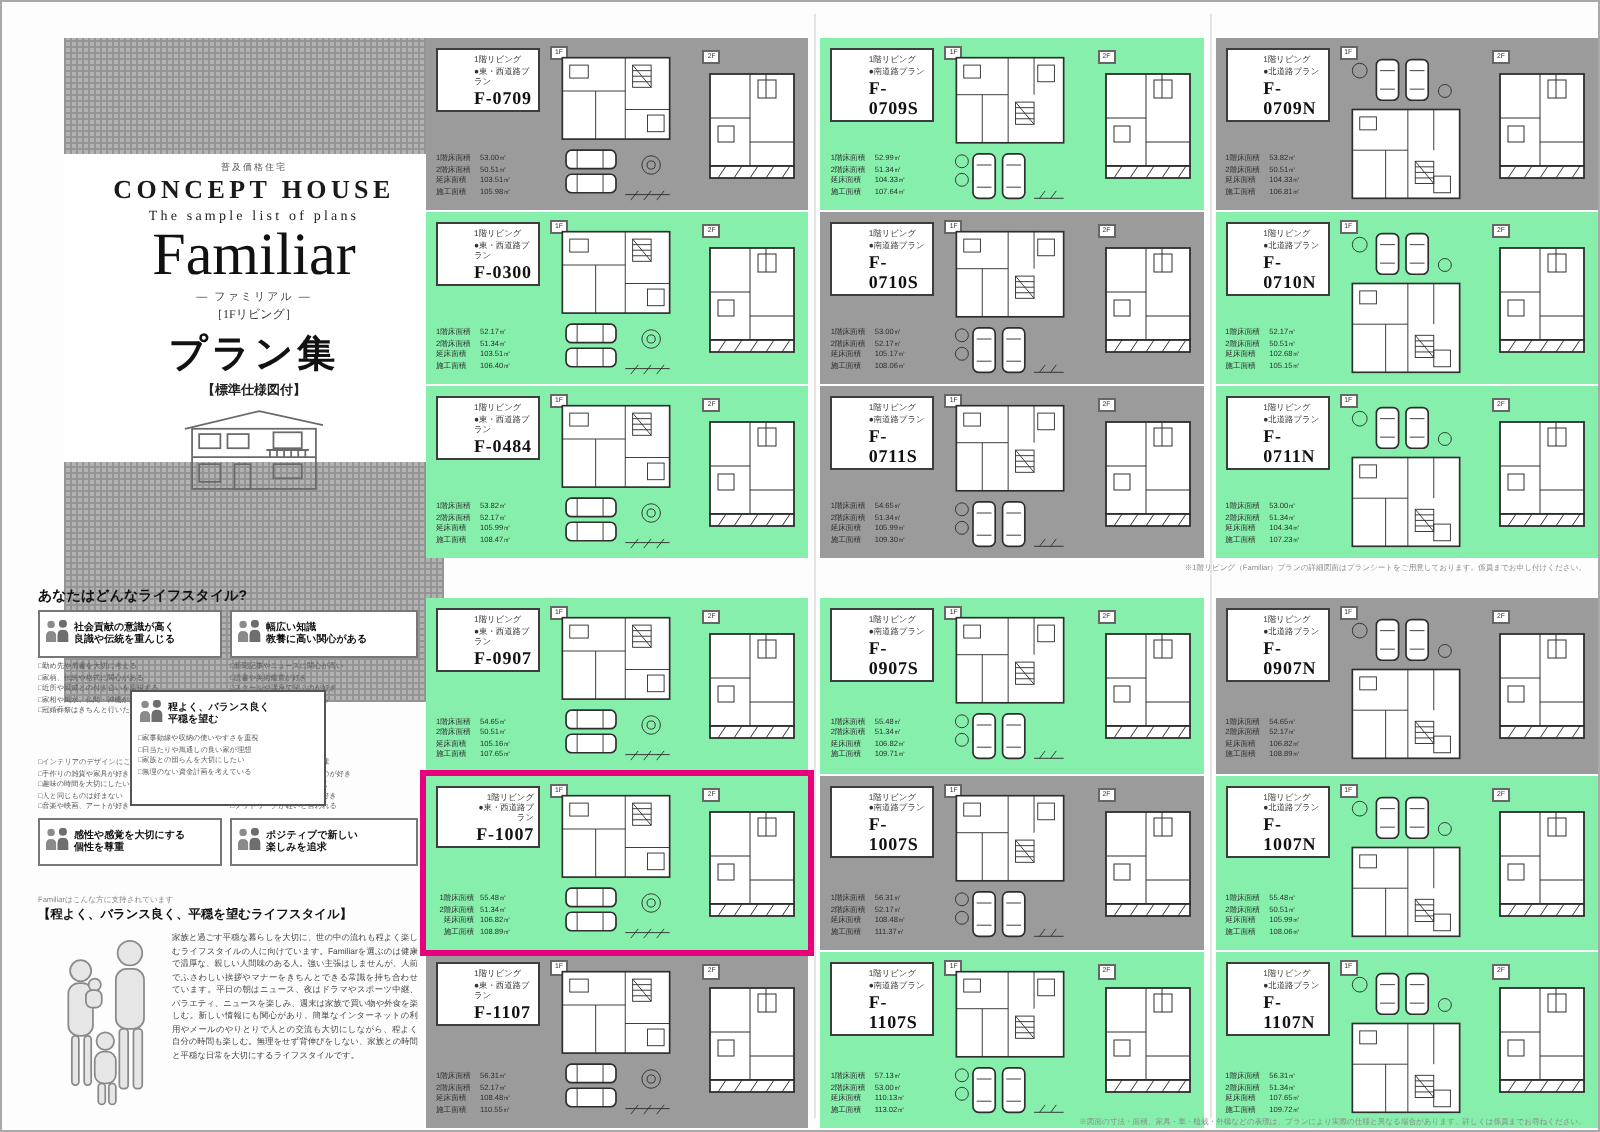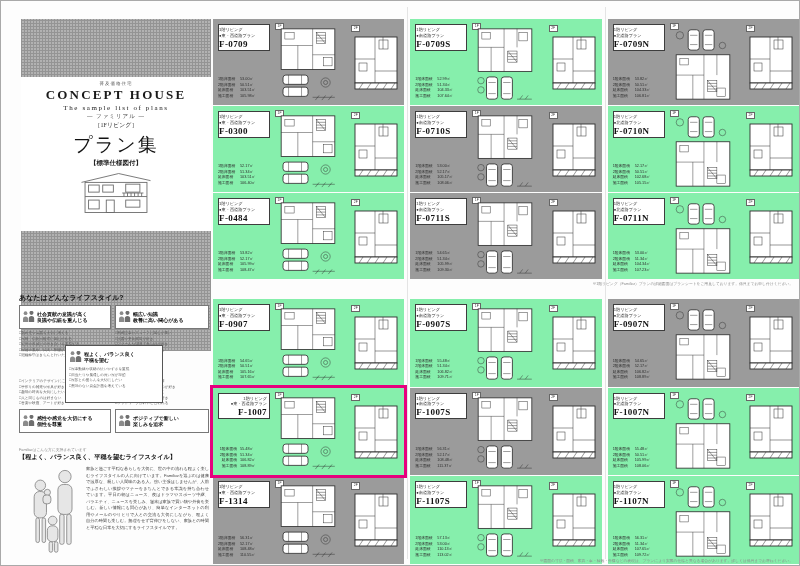--- a/index.html
+++ b/index.html
@@ -1,31 +1,31 @@
 <!DOCTYPE html>
 <html><head>
 <meta charset="utf-8">
 <style>
   html,body{margin:0;padding:0;background:#ffffff;}
   .sheet{position:relative;width:800px;height:566px;background:#fdfdfd;border:1px solid #a9a9a9;
          box-sizing:border-box;overflow:hidden;font-family:"Liberation Sans",sans-serif;color:#222;}
   .abs{position:absolute;}
 
   
-  #cover{left:20px;top:18px;width:190px;height:332px;background-color:#b2b2b2;
+  #cover{left:31px;top:18px;width:190px;height:332px;background-color:#b2b2b2;
     background-image:repeating-linear-gradient(0deg,#949494 0 1px,transparent 1px 3px),
                      repeating-linear-gradient(90deg,#949494 0 1px,transparent 1px 3px);}
   #cover-white{position:absolute;left:0;top:58px;width:100%;height:154px;background:#fff;text-align:center;}
   .cv-tag{font-size:4.5px;letter-spacing:1px;color:#555;margin-top:4px;}
   .cv-brand{font-family:"Liberation Serif",serif;font-size:13px;font-weight:600;letter-spacing:2.2px;color:#1a1a1a;margin-top:1px;}
   .cv-sub{font-family:"Liberation Serif",serif;font-size:7px;font-weight:400;letter-spacing:1.6px;color:#222;margin-top:1px;}
   .cv-series{font-family:"Liberation Serif",serif;font-size:30px;color:#111;line-height:1.02;margin-top:1px;}
   .cv-kana{font-size:5.5px;letter-spacing:1px;color:#444;margin-top:1px;}
   .cv-note{font-family:"Liberation Serif",serif;font-size:6px;color:#333;margin-top:1px;}
-  .cv-title{font-size:19px;font-weight:400;letter-spacing:2px;color:#111;margin-top:2px;font-family:"Liberation Serif",serif;}
+  .cv-title{font-size:19px;font-weight:700;letter-spacing:2px;color:#111;margin-top:2px;font-family:"Liberation Serif",serif;}
   .cv-spec{font-size:6.5px;font-weight:700;color:#222;margin-top:1px;}
   .cv-house{margin-top:2px;}
 
   
   #lifestyle{left:18px;top:292px;width:190px;height:152px;}
   .ls-title{font-size:7px;font-weight:700;color:#111;}
   #ls-diagram{position:absolute;left:0;top:12px;width:190px;height:138px;}
   .quad{position:absolute;}
   .q-tl{left:0;top:0;width:92px;}
   .q-tr{left:96px;top:0;width:94px;}
@@ -48,21 +48,21 @@
 
   
   .grid{position:absolute;left:212px;width:586px;display:grid;grid-template-columns:1fr 1fr 1fr;column-gap:6px;}
   #grid-top{top:18px;height:260px;}
   #grid-bottom{top:298px;height:265px;}
   .gcol{display:flex;flex-direction:column;row-gap:1px;}
   .plan-card{position:relative;flex:1;background:#86efac;}
   .plan-card.gray{background:#9b9b9b;}
   .plan-card.hl{z-index:6;}
   .pl-label{position:absolute;left:5px;top:5px;width:52px;border:0.7px solid #3d3d3d;background:#fff;
-            padding:2px 2px 1px 0;box-sizing:border-box;}
+            padding:2px 2px 1px 18px;box-sizing:border-box;}
   .pl-living{display:block;font-size:4.2px;color:#333;}
   .pl-road{display:block;font-size:4.2px;color:#333;margin-top:0.5px;}
   .pl-id{display:block;font-family:"Liberation Serif",serif;font-size:9px;font-weight:700;letter-spacing:0.4px;color:#111;margin-top:1px;}
   .pl-stats{position:absolute;left:5px;bottom:6px;}
   .st-row{display:flex;gap:3px;font-size:3.8px;line-height:1.45;color:#2e2e2e;}
   .st-l{width:19px;}
   .f1wrap{position:absolute;left:62px;top:8px;width:66px;height:74px;}
   .f2wrap{position:absolute;right:5px;top:16px;width:46px;height:58px;}
   .ftag{position:absolute;border:0.6px solid #666;background:#fff;font-size:3.4px;line-height:1;
         padding:1px 1.5px;color:#333;}
@@ -80,20 +80,21 @@
 <div class="sheet">
 
   <div class="fold abs" style="left:406px"></div>
   <div class="fold abs" style="left:604px"></div>
 
   <div id="cover" class="abs">
     <div id="cover-white">
       <div class="cv-tag">普及価格住宅</div>
       <div class="cv-brand">CONCEPT HOUSE</div>
       <div class="cv-sub">The sample list of plans</div>
+      <div class="cv-series">Familiar</div>
       <div class="cv-kana">― ファミリアル ―</div>
       <div class="cv-note">［1Fリビング］</div>
       <div class="cv-title">プラン集</div>
       <div class="cv-spec">【標準仕様図付】</div>
       <div class="cv-house">
         <svg width="84" height="46" viewBox="0 0 90 52" fill="none" stroke="#6a6a6a" stroke-width="1">
           <path d="M6 14 L48 4 L84 12"></path>
           <rect x="10" y="14" width="70" height="34"></rect>
           <path d="M10 30 H80"></path>
           <rect x="14" y="17" width="12" height="8"></rect>
@@ -798,21 +799,21 @@
     <rect x="26" y="5" width="9" height="9" stroke="#2e2e2e" stroke-width="0.5" fill="none"></rect>
     <rect x="6" y="28" width="8" height="8" stroke="#2e2e2e" stroke-width="0.5" fill="none"></rect>
     <rect x="2" y="48" width="42" height="6" stroke="#2e2e2e" stroke-width="0.9" fill="#ffffff"></rect>
     <path d="M6 54 l4-6 M14 54 l4-6 M22 54 l4-6 M30 54 l4-6 M38 54 l4-6" stroke="#2e2e2e" stroke-width="0.5" fill="none"></path>
             </svg></div>
         </div>
         <div class="plan-card gray">
           <div class="pl-label">
             <span class="pl-living">1階リビング</span>
             <span class="pl-road">●東・西道路プラン</span>
-            <span class="pl-id">F-1314</span>
+            <span class="pl-id">F-1107</span>
           </div>
           <div class="pl-stats">
             <div class="st-row">
               <span class="st-l">1階床面積</span>
               <span class="st-v">56.31㎡</span>
             </div>
             <div class="st-row">
               <span class="st-l">2階床面積</span>
               <span class="st-v">52.17㎡</span>
             </div>

